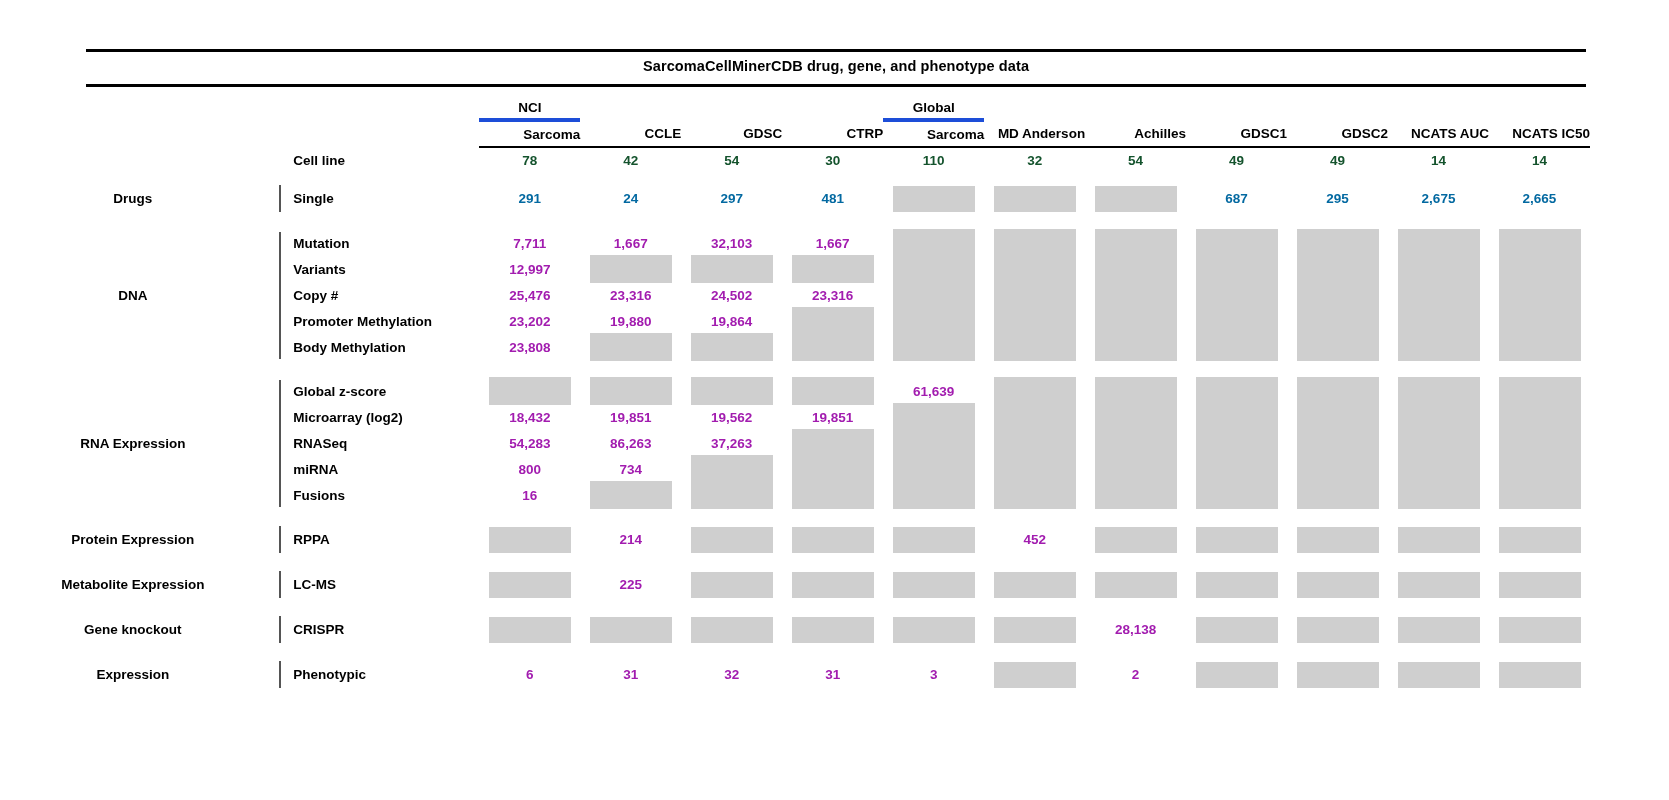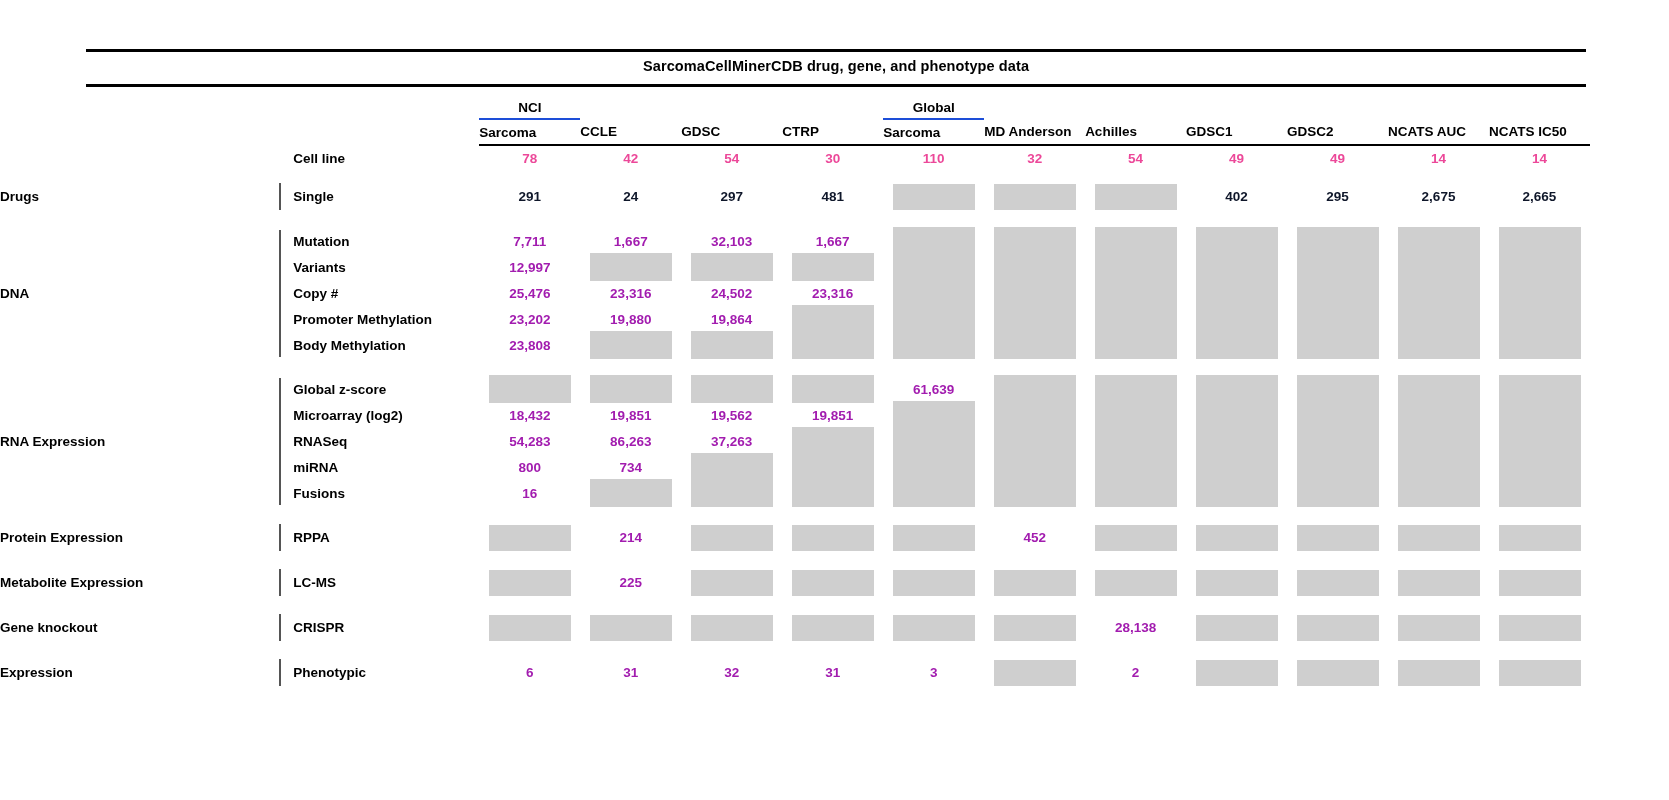--- a/index.html
+++ b/index.html
@@ -68,43 +68,43 @@
   }
 
   
   col.c-group { width: 250px; }
   col.c-sep   { width: 26px; }
   col.c-row   { width: 175px; }
   col.c-data  { width: 95px; }
 
   
   .hdr {
-    text-align: left;
+    text-align: right;
     font-size: 13.5px;
     font-weight: bold;
     height: 24px;
     vertical-align: bottom;
     padding-bottom: 3px;
   }
   .hdr-top {
     text-align: center;
     font-size: 13.5px;
     font-weight: bold;
     height: 22px;
     vertical-align: bottom;
   }
   .hdr-underline {
-    border-bottom: 2px solid #1d4ed8;
+    border-bottom: 4px solid #1d4ed8;
   }
   .hdr-row-bottomline td {
     border-bottom: 2px solid #000;
   }
 
   .grouplabel {
-    text-align: left;
+    text-align: center;
     font-size: 14px;
     font-weight: bold;
     padding-right: 4px;
   }
   .rowlabel {
     text-align: left;
     font-size: 13.5px;
     font-weight: bold;
     padding-right: 8px;
     white-space: nowrap;
@@ -117,22 +117,22 @@
     width: 2px;
     background: #555;
     margin: 0 auto;
   }
 
   .cell {
     text-align: center;
     height: 25px;
   }
   .val { display: inline-block; }
-  .val.red  { color: #ec4899; }
-  .val.blue { color: #0f172a; }
+  .val.red  { color: #14532d; }
+  .val.blue { color: #0369a1; }
   .val.black { color: #a21caf; }
 
   .blank {
     display: block;
     width: 82px;
     height: 26px;
     background: #cfcfcf;
     margin: 0 auto;
   }
   .blank.tall-join {
@@ -247,21 +247,21 @@
           <td class="cell"><span class="val blue">481</span></td>
           <td class="cell">
             <span class="blank"></span>
           </td>
           <td class="cell">
             <span class="blank"></span>
           </td>
           <td class="cell">
             <span class="blank"></span>
           </td>
-          <td class="cell"><span class="val blue">402</span></td>
+          <td class="cell"><span class="val blue">687</span></td>
           <td class="cell"><span class="val blue">295</span></td>
           <td class="cell"><span class="val blue">2,675</span></td>
           <td class="cell"><span class="val blue">2,665</span></td>
         </tr>
         <tr class="spacer-md">
           <td></td>
           <td></td>
           <td></td>
           <td></td>
           <td></td>

